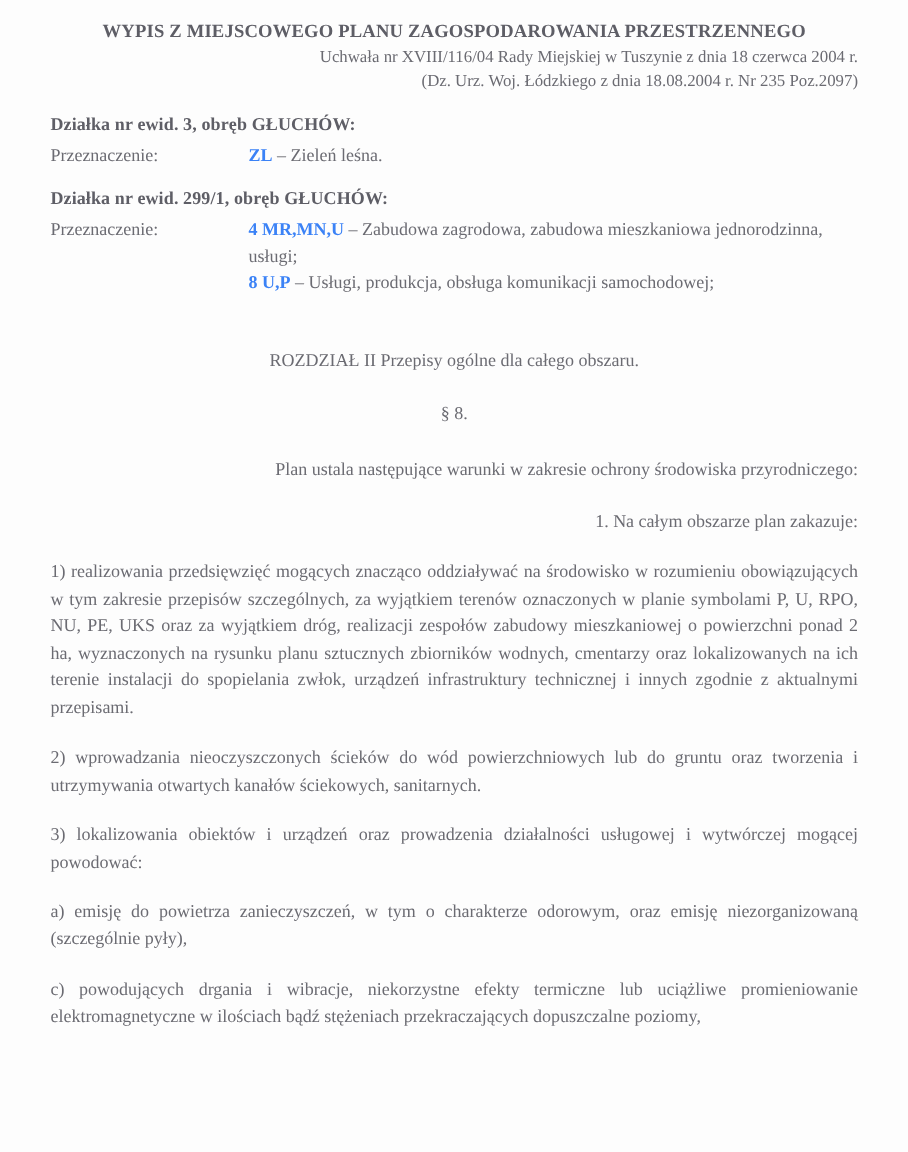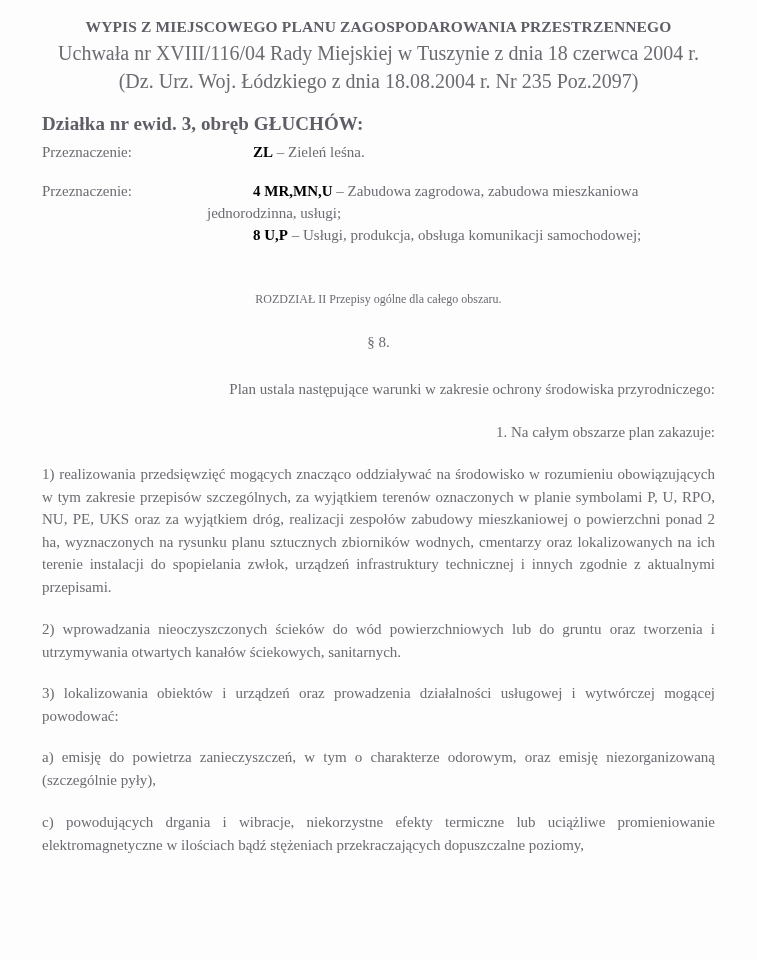--- a/index.html
+++ b/index.html
@@ -32,37 +32,37 @@
     font-size: 15.5px;
     line-height: 1.36;
     letter-spacing: 0.15px;
     color: #5e5e66;
     padding-top: 16px;
   }
   .doc-title .line2 {
     display: block;
   }
   .doc-subtitle {
-    text-align: center;
-    font-size: 20px;
+    text-align: right;
+    font-size: 14px;
     line-height: 1.42;
     color: #6b6b72;
     margin-top: 2px;
   }
   .doc-subtitle .sub-line {
     display: block;
   }
 
   
   .parcel-block {
     margin-top: 17px;
   }
   .parcel-heading {
     font-weight: bold;
-    font-size: 19px;
+    font-size: 15px;
     color: #5e5e66;
     letter-spacing: 0.1px;
   }
   .parcel-row {
     display: flex;
     align-items: flex-start;
     margin-top: 6px;
     font-size: 15px;
     line-height: 1.47;
   }
@@ -71,28 +71,27 @@
     white-space: nowrap;
   }
   .parcel-values {
     flex: 1 1 auto;
   }
   .parcel-value-line {
     display: block;
   }
   .code {
     font-weight: bold;
-    color: #000000;
-    margin-left: 46px;
+    color: #3b82f6;
   }
 
   
   .chapter-line {
     text-align: center;
-    font-size: 12px;
+    font-size: 15px;
     margin-top: 46px;
   }
   .section-mark {
     text-align: center;
     font-size: 15px;
     margin-top: 27px;
   }
 
   
   p.para {
@@ -137,20 +136,21 @@
       <div class="parcel-heading">Działka nr ewid. 3, obręb GŁUCHÓW:</div>
       <div class="parcel-row">
         <div class="parcel-label">Przeznaczenie:</div>
         <div class="parcel-values">
           <span class="parcel-value-line"><span class="code">ZL</span><span> – Zieleń leśna.</span></span>
         </div>
       </div>
     </div>
 
     <div class="parcel-block">
+      <div class="parcel-heading">Działka nr ewid. 299/1, obręb GŁUCHÓW:</div>
       <div class="parcel-row">
         <div class="parcel-label">Przeznaczenie:</div>
         <div class="parcel-values">
           <span class="parcel-value-line"><span class="code">4 MR,MN,U</span><span> – Zabudowa zagrodowa, zabudowa mieszkaniowa jednorodzinna, usługi;</span></span>
           <span class="parcel-value-line"><span class="code">8 U,P</span><span> – Usługi, produkcja, obsługa komunikacji samochodowej;</span></span>
         </div>
       </div>
     </div>
 
     <div class="chapter-line">ROZDZIAŁ II Przepisy ogólne dla całego obszaru.</div>

